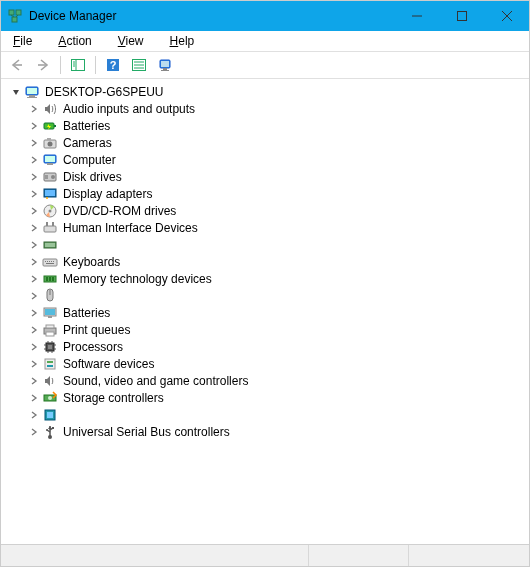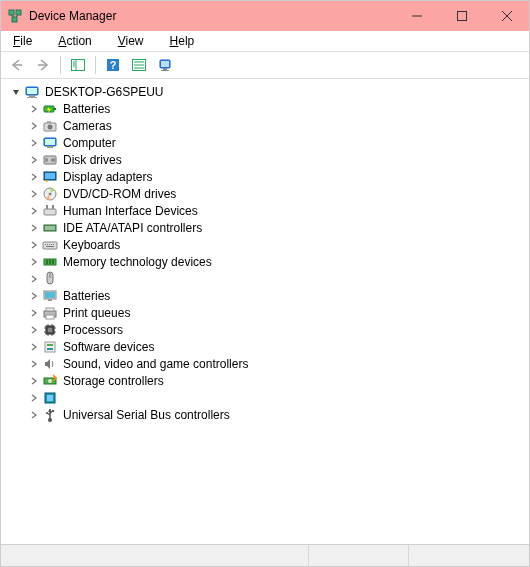--- a/index.html
+++ b/index.html
@@ -15,21 +15,21 @@
     overflow: hidden;
     position: relative;
     border: 1px solid #ccc;
   }
   
   .titlebar {
     height: 30px;
     display: flex;
     align-items: center;
     padding-left: 6px;
-    background: #fca5a5;
+    background: #0ea5e9;
   }
   .titlebar .app-icon {
     width: 16px; height: 16px;
     display: inline-flex;
     align-items: center; justify-content: center;
     margin-right: 6px;
   }
   .titlebar .title-text {
     font-size: 12px;
     color: #000;
@@ -240,20 +240,34 @@
   </div>
   <div id="tree-children">
       <div class="tree-row child-row">
         <span class="expander">
           <svg viewBox="0 0 8 8">
             <path d="M2 1 L6 4 L2 7" fill="none" stroke="#777" stroke-width="1.3"></path>
           </svg>
         </span>
         <span class="node-icon">
           <svg viewBox="0 0 16 16">
+            <path d="M3 6h2l3-3v10l-3-3H3z" fill="#777"></path>
+            <path d="M10 5c1 1 1 5 0 6M12 3c2 2 2 8 0 10" fill="none" stroke="#777" stroke-width="1"></path>
+          </svg>
+        </span>
+        <span class="node-label">Audio inputs and outputs</span>
+      </div>
+      <div class="tree-row child-row">
+        <span class="expander">
+          <svg viewBox="0 0 8 8">
+            <path d="M2 1 L6 4 L2 7" fill="none" stroke="#777" stroke-width="1.3"></path>
+          </svg>
+        </span>
+        <span class="node-icon">
+          <svg viewBox="0 0 16 16">
             <rect x="2" y="5" width="10" height="6" rx="1" fill="#4b3" stroke="#173"></rect>
             <rect x="12" y="7" width="2" height="2" fill="#173"></rect>
             <path d="M7 6l-2 3h2l-1 3 3-4h-2z" fill="#ff0"></path>
           </svg>
         </span>
         <span class="node-label">Batteries</span>
       </div>
       <div class="tree-row child-row">
         <span class="expander">
           <svg viewBox="0 0 8 8">
@@ -351,21 +365,20 @@
             <path d="M2 1 L6 4 L2 7" fill="none" stroke="#777" stroke-width="1.3"></path>
           </svg>
         </span>
         <span class="node-icon">
           <svg viewBox="0 0 16 16">
             <rect x="2" y="5" width="12" height="6" fill="#696" stroke="#363"></rect>
             <line x1="3" y1="7" x2="13" y2="7" stroke="#cec"></line>
             <line x1="3" y1="9" x2="13" y2="9" stroke="#cec"></line>
           </svg>
         </span>
-        <span class="node-label">IDE ATA/ATAPI controllers</span>
       </div>
       <div class="tree-row child-row">
         <span class="expander">
           <svg viewBox="0 0 8 8">
             <path d="M2 1 L6 4 L2 7" fill="none" stroke="#777" stroke-width="1.3"></path>
           </svg>
         </span>
         <span class="node-icon">
           <svg viewBox="0 0 16 16">
             <rect x="1" y="5" width="14" height="7" rx="1" fill="#ddd" stroke="#888"></rect>

